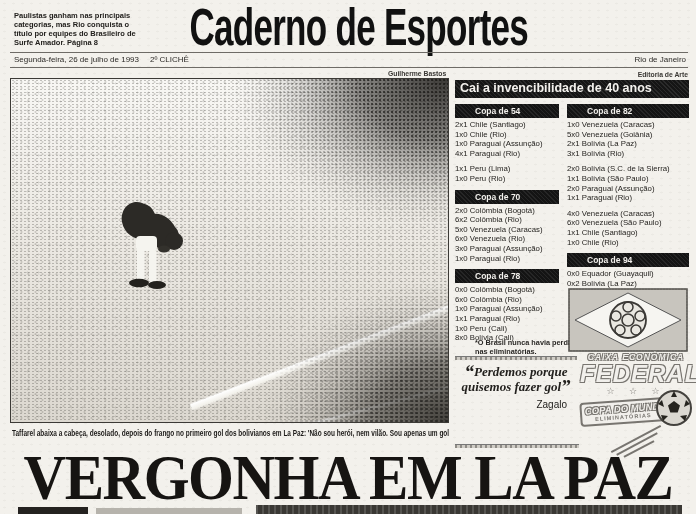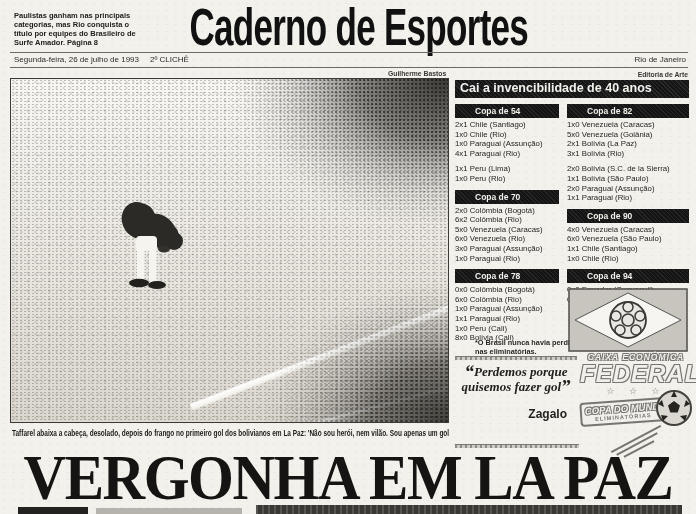--- a/index.html
+++ b/index.html
@@ -79,22 +79,22 @@
   
   .textured-rule { position:absolute; height:4px;
                    background:repeating-linear-gradient(90deg,#8f8c86 0 2px,#cfccc5 2px 5px);
                    border-top:1px solid #777; }
   #quote-rule-top { left:455px; top:356px; width:122px; }
   #quote-rule-bottom { left:455px; top:444px; width:124px; }
   #quote-box { position:absolute; left:455px; top:364px; width:122px; height:78px; text-align:center;
                font-family:"Liberation Serif", serif; }
   #quote-text { font-size:13px; font-weight:bold; font-style:italic; line-height:15px; color:#23211e; }
   .qmark { font-size:19px; font-weight:bold; color:#23211e; vertical-align:-2px; }
-  #quote-author { margin-top:13px; text-align:right; padding-right:10px; font-family:"Liberation Sans", sans-serif;
-                  font-size:12px; font-weight:bold; color:#23211e; }
+  #quote-author { margin-top:5px; text-align:right; padding-right:10px; font-family:"Liberation Sans", sans-serif;
+                  font-size:10px; font-weight:normal; color:#23211e; }
 
   
   #ad { position:absolute; left:580px; top:352px; width:112px; height:98px; }
   .outline-txt { color:#f1efeb; font-weight:bold; font-style:italic;
                  text-shadow:-1px -1px 0 #787570, 1px -1px 0 #787570, -1px 1px 0 #787570, 1px 1px 0 #787570; }
   #ad-line1 { font-size:8.5px; text-align:center; letter-spacing:1px; white-space:nowrap; }
   #ad-federal { font-size:24px; line-height:24px; text-align:center; letter-spacing:1px; margin-top:0px; }
   #ad-stars { text-align:center; font-size:9px; color:#787570; letter-spacing:6px; line-height:10px; }
   #ad-banner { position:absolute; left:0; top:48px; width:86px; border:2px solid #787570; border-radius:4px;
                background:#f1efeb; transform:rotate(-4deg); padding:1px 3px 2px; text-align:center; }
@@ -199,21 +199,20 @@
           <div class="cup-result">2x1 Bolívia (La Paz)</div>
           <div class="cup-result">3x1 Bolívia (Rio)</div>
         </div>
         <div class="cup-section">
           <div class="cup-result">2x0 Bolívia (S.C. de la Sierra)</div>
           <div class="cup-result">1x1 Bolívia (São Paulo)</div>
           <div class="cup-result">2x0 Paraguai (Assunção)</div>
           <div class="cup-result">1x1 Paraguai (Rio)</div>
         </div>
         <div class="cup-section">
-          <div class="cup-header">Copa de 90</div>
           <div class="cup-result">4x0 Venezuela (Caracas)</div>
           <div class="cup-result">6x0 Venezuela (São Paulo)</div>
           <div class="cup-result">1x1 Chile (Santiago)</div>
           <div class="cup-result">1x0 Chile (Rio)</div>
         </div>
         <div class="cup-section">
           <div class="cup-header">Copa de 94</div>
           <div class="cup-result">0x0 Equador (Guayaquil)</div>
           <div class="cup-result">0x2 Bolívia (La Paz)</div>
         </div>

